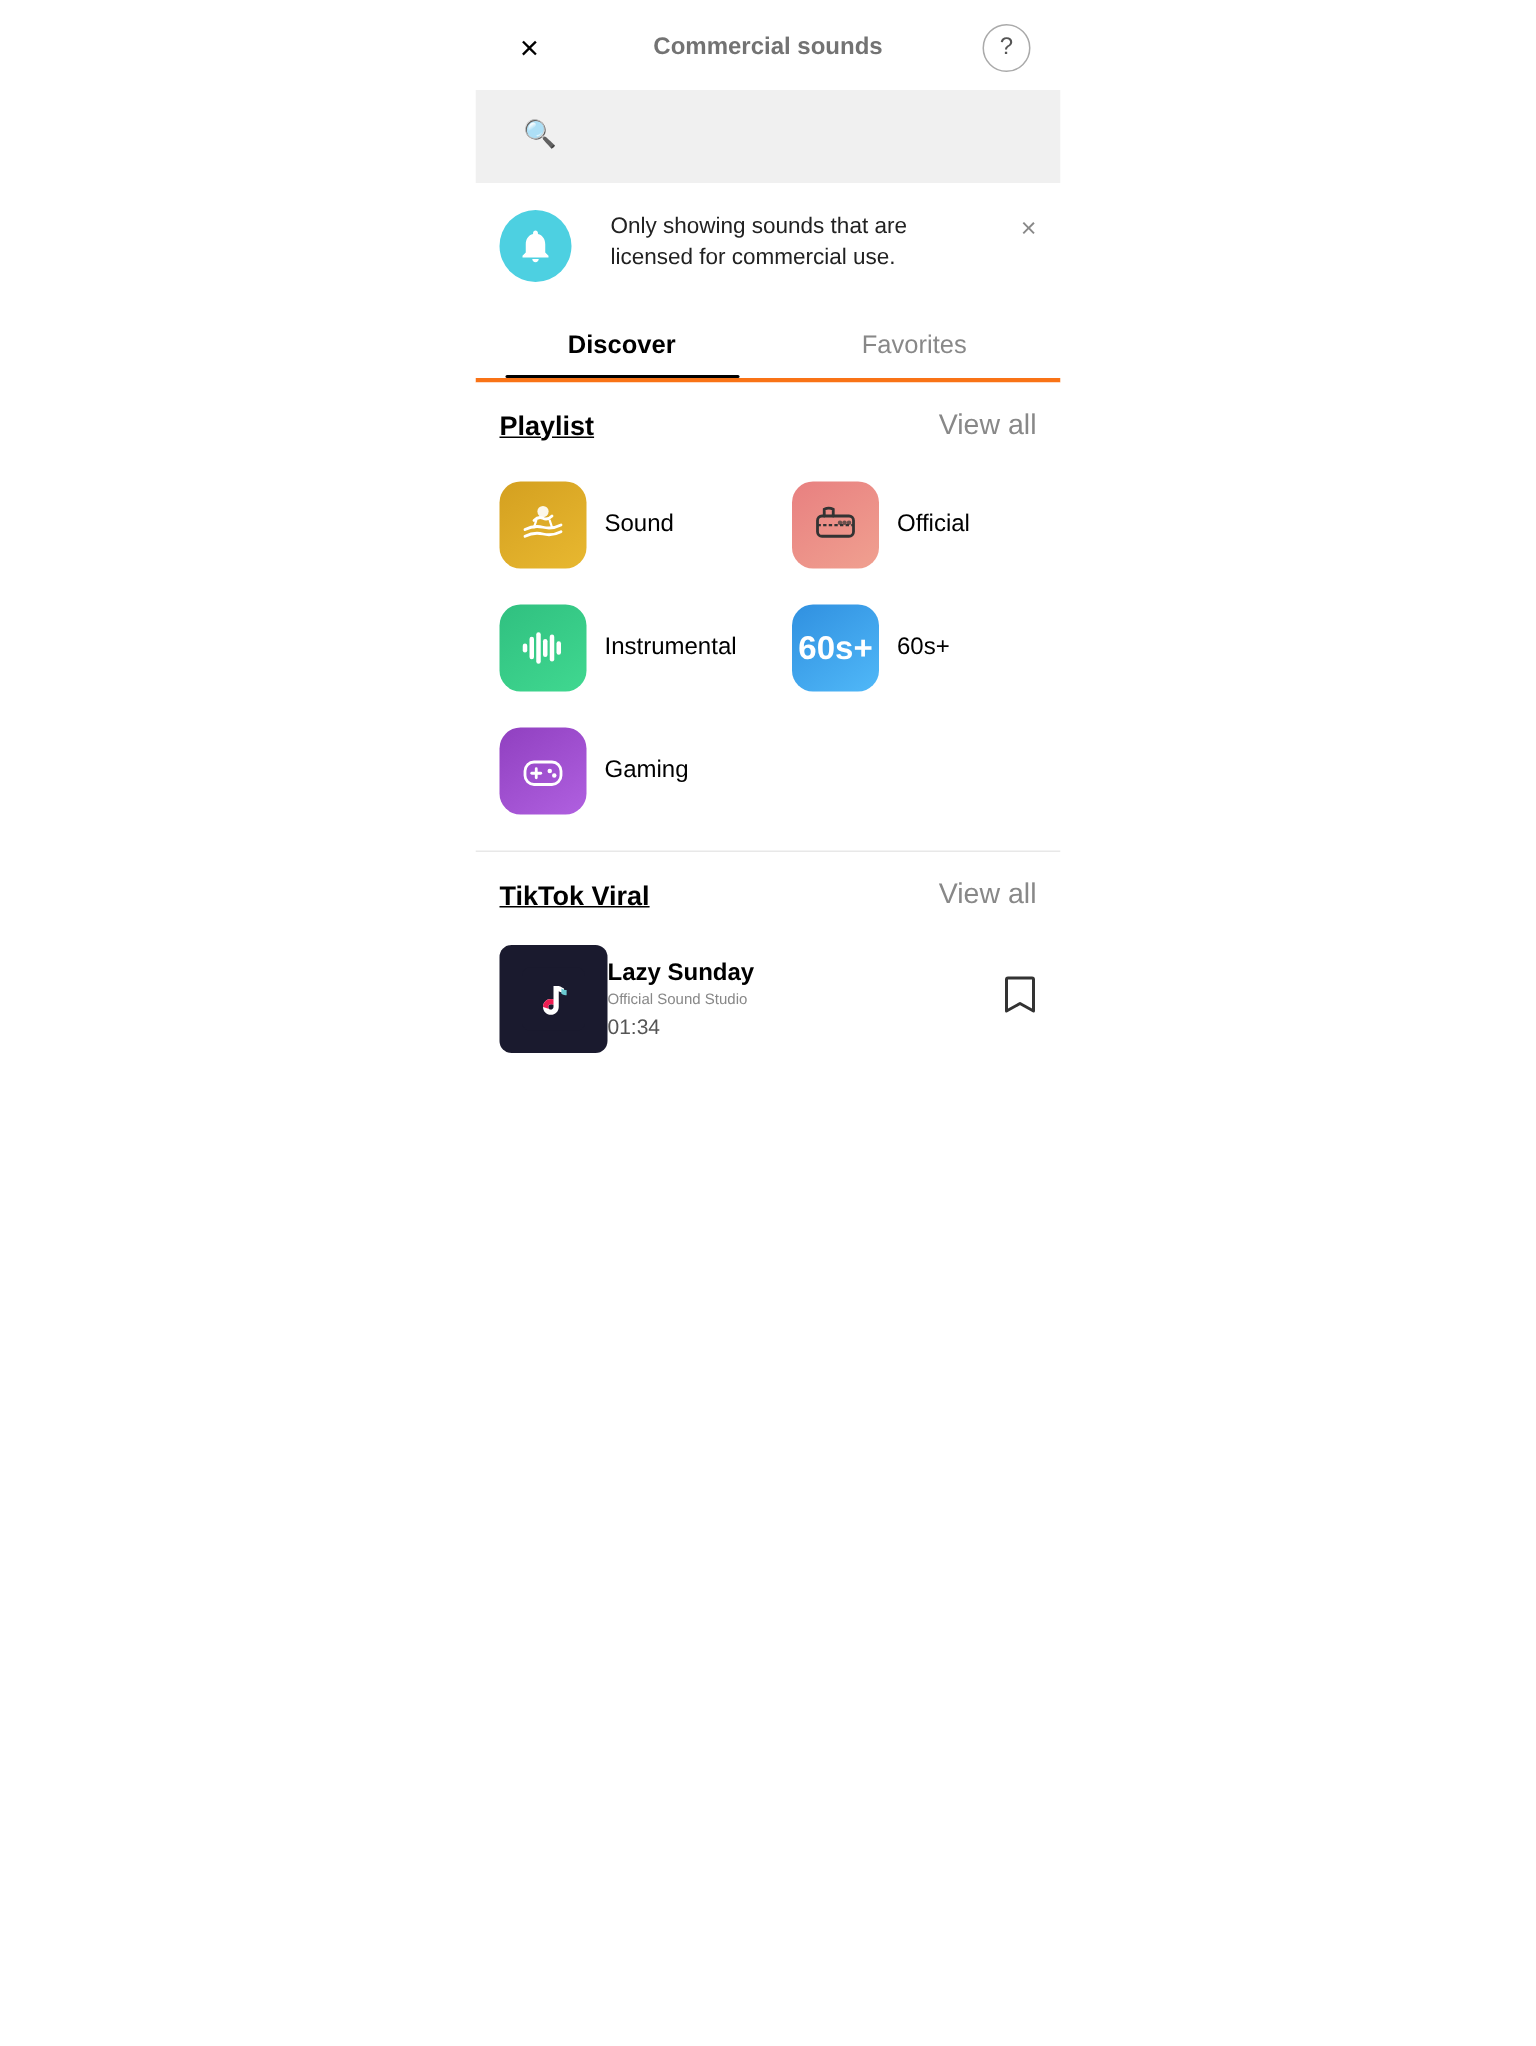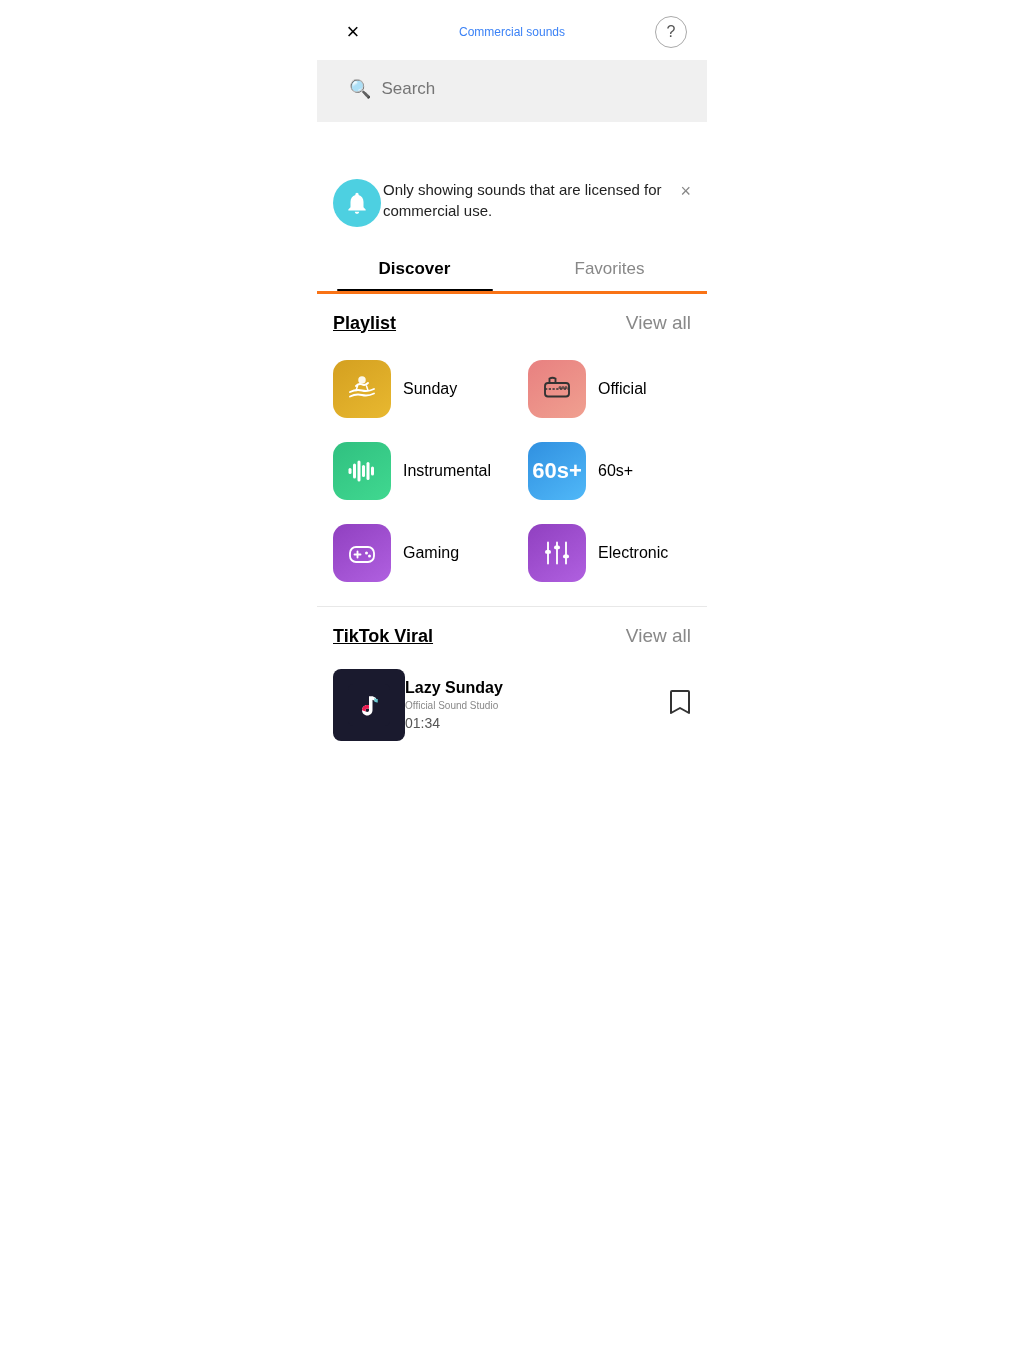--- a/index.html
+++ b/index.html
@@ -14,23 +14,23 @@
 
     
     .header {
       display: flex;
       align-items: center;
       justify-content: space-between;
       padding: 16px 20px 12px;
       background: #fff;
     }
     .header-title {
-      font-size: 12px;
-      font-weight: 400;
-      color: #3b82f6;
+      font-size: 16px;
+      font-weight: 700;
+      color: #737373;
       flex: 1;
       text-align: center;
     }
     .close-btn {
       width: 32px;
       height: 32px;
       display: flex;
       align-items: center;
       justify-content: center;
       cursor: pointer;
@@ -75,22 +75,21 @@
       outline: none;
       flex: 1;
     }
 
     
     .notice-banner {
       display: flex;
       align-items: flex-start;
       padding: 18px 16px;
       background: #fff;
-      gap: 2px;
-      margin-top: 39px;
+      gap: 26px;
     }
     .notice-icon {
       width: 48px;
       height: 48px;
       border-radius: 50%;
       background: #4dd0e1;
       display: flex;
       align-items: center;
       justify-content: center;
       flex-shrink: 0;
@@ -293,21 +292,20 @@
 
 <div class="header">
   <div class="close-btn">×</div>
   <div class="header-title">Commercial sounds</div>
   <div class="help-btn">?</div>
 </div>
 
 <div class="search-container">
   <div class="search-bar">
     <span class="search-icon">🔍</span>
-    <input class="search-input" type="text" placeholder="Search" style="">
   </div>
 </div>
 
 <div class="notice-banner">
   <div class="notice-icon">
     <svg viewBox="0 0 24 24">
       <path d="M12 22c1.1 0 2-.9 2-2h-4c0 1.1.9 2 2 2zm6-6v-5c0-3.07-1.64-5.64-4.5-6.32V4c0-.83-.67-1.5-1.5-1.5s-1.5.67-1.5 1.5v.68C7.63 5.36 6 7.92 6 11v5l-2 2v1h16v-1l-2-2z"></path>
     </svg>
   </div>
   <div class="notice-text">Only showing sounds that are licensed for commercial use.</div>
@@ -331,21 +329,21 @@
       <svg viewBox="0 0 48 48" fill="none">
 
         <circle cx="24" cy="12" r="5" fill="#fff" opacity="0.9"></circle>
         <path d="M16 20 Q20 16 24 18 Q28 20 32 16" stroke="#fff" stroke-width="2.5" fill="none" stroke-linecap="round"></path>
         <path d="M8 28 Q16 24 24 26 Q32 28 40 24" stroke="#fff" stroke-width="2.5" fill="none" stroke-linecap="round"></path>
         <path d="M8 34 Q16 30 24 32 Q32 34 40 30" stroke="#fff" stroke-width="2.5" fill="none" stroke-linecap="round"></path>
         <path d="M18 20 L16 26" stroke="#fff" stroke-width="2" stroke-linecap="round"></path>
         <path d="M30 20 L32 26" stroke="#fff" stroke-width="2" stroke-linecap="round"></path>
       </svg>
     </div>
-    <span class="playlist-label">Sunday</span>
+    <span class="playlist-label">Sound</span>
   </div>
 
   <div class="playlist-item">
     <div class="playlist-thumb thumb-fashion">
       <svg viewBox="0 0 48 48" fill="none">
 
         <rect x="8" y="16" width="32" height="18" rx="4" stroke="#333" stroke-width="2.5" fill="none"></rect>
         <path d="M8 24 L40 24" stroke="#333" stroke-width="2" stroke-dasharray="3,2"></path>
         <path d="M14 16 L14 10 Q18 8 22 10 L22 16" stroke="#333" stroke-width="2.5" fill="none" stroke-linecap="round"></path>
         <circle cx="32" cy="22" r="2" fill="#333" opacity="0.7"></circle>
@@ -385,34 +383,20 @@
         <rect x="8" y="16" width="32" height="20" rx="8" stroke="#fff" stroke-width="2.5" fill="none"></rect>
         <line x1="18" y1="22" x2="18" y2="30" stroke="#fff" stroke-width="2.5" stroke-linecap="round"></line>
         <line x1="14" y1="26" x2="22" y2="26" stroke="#fff" stroke-width="2.5" stroke-linecap="round"></line>
         <circle cx="30" cy="24" r="2" fill="#fff"></circle>
         <circle cx="34" cy="28" r="2" fill="#fff"></circle>
       </svg>
     </div>
     <span class="playlist-label">Gaming</span>
   </div>
 
-  <div class="playlist-item">
-    <div class="playlist-thumb thumb-electronic">
-      <svg viewBox="0 0 48 48" fill="none">
-
-        <line x1="12" y1="10" x2="12" y2="38" stroke="#fff" stroke-width="2.5" stroke-linecap="round"></line>
-        <line x1="24" y1="10" x2="24" y2="38" stroke="#fff" stroke-width="2.5" stroke-linecap="round"></line>
-        <line x1="36" y1="10" x2="36" y2="38" stroke="#fff" stroke-width="2.5" stroke-linecap="round"></line>
-        <rect x="8" y="20" width="8" height="5" rx="2.5" fill="#fff"></rect>
-        <rect x="20" y="14" width="8" height="5" rx="2.5" fill="#fff"></rect>
-        <rect x="32" y="26" width="8" height="5" rx="2.5" fill="#fff"></rect>
-      </svg>
-    </div>
-    <span class="playlist-label">Electronic</span>
-  </div>
 
 </div>
 
 <div class="divider"></div>
 
 <div class="tiktok-section">
   <div class="section-header">
     <div class="section-title">TikTok Viral</div>
     <div class="view-all">View all</div>
   </div>

